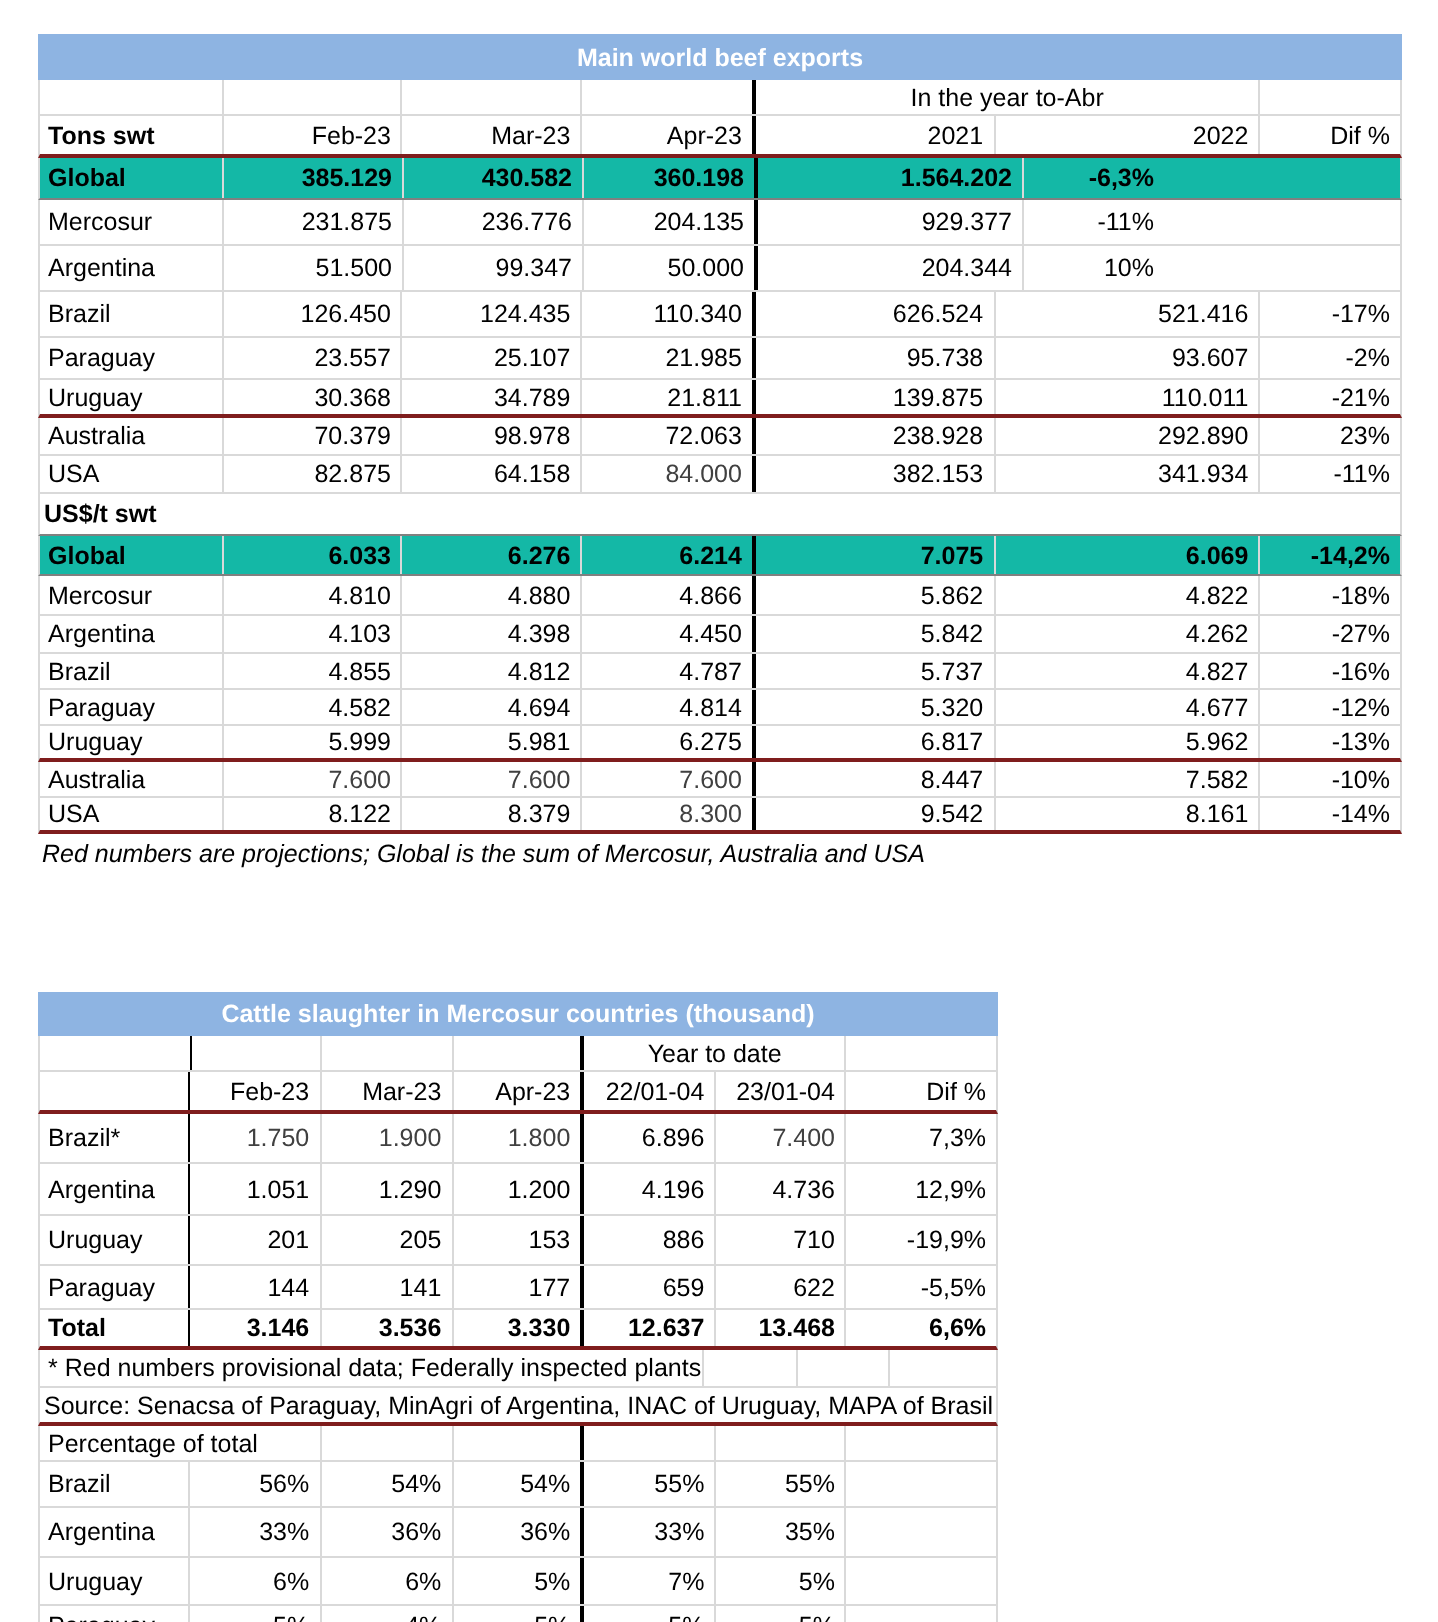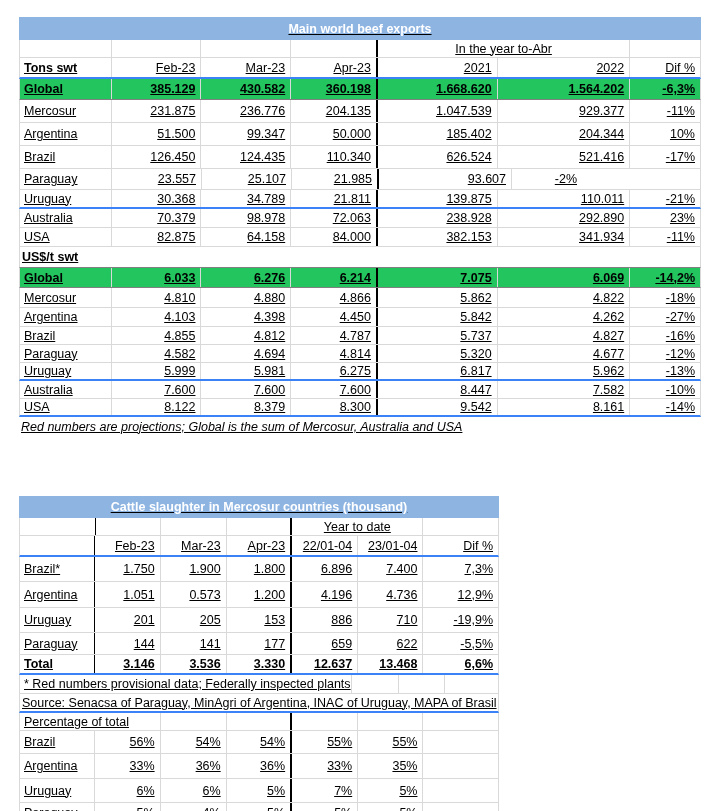--- a/index.html
+++ b/index.html
@@ -1,41 +1,41 @@
 <!DOCTYPE html>
 <html><head>
 <meta charset="utf-8">
 <style>
   html,body{margin:0;padding:0;background:#fff;}
   body{width:719px;height:811px;font-family:"Liberation Sans","DejaVu Sans",sans-serif;font-size:12.5px;color:#000;}
   .page{padding:17px 0 0 19px;}
-  .tbl{width:682px;text-decoration:underline;}
+  .tbl{width:682px;}
   .tbl.t2{width:480px;margin-top:60px;}
   .row{display:flex;align-items:center;box-sizing:border-box;border-left:1px solid #D9D9D9;border-right:1px solid #D9D9D9;border-bottom:1px solid #D9D9D9;}
   .cell{height:100%;display:flex;align-items:center;box-sizing:border-box;border-right:1px solid #D9D9D9;white-space:nowrap;}
   .cell:last-child{border-right:none;}
   .num{justify-content:flex-end;padding-right:5px;}
   .lab{padding-left:4px;}
-  .red{color:#000000;text-align:right;}
+  .red{color:#404040;text-align:right;}
   .bold{font-weight:bold;}
   .it{font-style:italic;}
-  .hl{background:#22c55e;text-align:center;}
+  .hl{background:#14b8a6;text-align:center;}
   
   .t1 .c0{width:92px;} .t1 .c1{width:90px;} .t1 .c2{width:90px;} .t1 .c3{width:87px;}
   .t1 .c4{width:120px;} .t1 .c5{width:133px;} .t1 .c6{width:70px;}
   .t1 .ytd{width:253px;justify-content:center;}
   
   .t2 .c0{width:94px;} .t2 .c1{width:81px;} .t2 .c2{width:82px;} .t2 .c3{width:81px;}
   .t2 .c4{width:82px;} .t2 .c5{width:81px;} .t2 .c6{width:93px;}
   .t2 .ytd{width:163px;justify-content:center;}
   .t2 .merge01{width:175px;padding-left:4px;}
   .t2 .merge03{width:338px;padding-left:4px;}
   
   .title{background:#8EB4E2;color:#fff;font-weight:bold;justify-content:center;border:none;display:flex;}
-  .mb{border-bottom:2px solid #3b82f6;}          
+  .mb{border-bottom:2px solid #7f1d1d;}          
   .gb{border-bottom:1px solid #808080;}          
   .nb{border-bottom:none;}
   .noedges{border-left:none;border-right:none;}
   .vt .c3, .vt .merge03{border-right:2px solid #000;}   
   .t2 .vl .c0{border-right:1px solid #000;}             
   .usd{font-weight:bold;padding-left:2px;}
   .fnote{padding-left:2px;}
 </style>
 </head>
 <body>
@@ -64,56 +64,54 @@
       <div class="cell c4 num">2021</div>
       <div class="cell c5 num">2022</div>
       <div class="cell c6 num">Dif %</div>
     </div>
 
     <div class="row vt hl bold gb" style="height:21px">
         <div class="cell c0 lab">Global</div>
         <div class="cell c1 num">385.129</div>
         <div class="cell c2 num">430.582</div>
         <div class="cell c3 num">360.198</div>
-        <div class="cell c4 num">1.668.620</div>
         <div class="cell c5 num">1.564.202</div>
         <div class="cell c6 num">-6,3%</div>
       </div>
     <div class="row vt" style="height:23px">
         <div class="cell c0 lab">Mercosur</div>
         <div class="cell c1 num">231.875</div>
         <div class="cell c2 num">236.776</div>
         <div class="cell c3 num">204.135</div>
-        <div class="cell c4 num">1.047.539</div>
         <div class="cell c5 num">929.377</div>
         <div class="cell c6 num">-11%</div>
       </div>
     <div class="row vt" style="height:23px">
         <div class="cell c0 lab">Argentina</div>
         <div class="cell c1 num">51.500</div>
         <div class="cell c2 num">99.347</div>
         <div class="cell c3 num">50.000</div>
-        <div class="cell c4 num">185.402</div>
         <div class="cell c5 num">204.344</div>
         <div class="cell c6 num">10%</div>
       </div>
     <div class="row vt" style="height:23px">
         <div class="cell c0 lab">Brazil</div>
         <div class="cell c1 num">126.450</div>
         <div class="cell c2 num">124.435</div>
         <div class="cell c3 num">110.340</div>
         <div class="cell c4 num">626.524</div>
         <div class="cell c5 num">521.416</div>
         <div class="cell c6 num">-17%</div>
       </div>
     <div class="row vt" style="height:21px">
         <div class="cell c0 lab">Paraguay</div>
         <div class="cell c1 num">23.557</div>
         <div class="cell c2 num">25.107</div>
         <div class="cell c3 num">21.985</div>
+        <div class="cell c4 num">95.738</div>
         <div class="cell c5 num">93.607</div>
         <div class="cell c6 num">-2%</div>
       </div>
     <div class="row vt mb" style="height:19px">
         <div class="cell c0 lab">Uruguay</div>
         <div class="cell c1 num">30.368</div>
         <div class="cell c2 num">34.789</div>
         <div class="cell c3 num">21.811</div>
         <div class="cell c4 num">139.875</div>
         <div class="cell c5 num">110.011</div>
@@ -249,21 +247,21 @@
         <div class="cell c1 num red">1.750</div>
         <div class="cell c2 num red">1.900</div>
         <div class="cell c3 num red">1.800</div>
         <div class="cell c4 num">6.896</div>
         <div class="cell c5 num red">7.400</div>
         <div class="cell c6 num">7,3%</div>
       </div>
     <div class="row vt vl" style="height:26px">
         <div class="cell c0 lab">Argentina</div>
         <div class="cell c1 num">1.051</div>
-        <div class="cell c2 num">0.573</div>
+        <div class="cell c2 num">1.290</div>
         <div class="cell c3 num">1.200</div>
         <div class="cell c4 num">4.196</div>
         <div class="cell c5 num">4.736</div>
         <div class="cell c6 num">12,9%</div>
       </div>
     <div class="row vt vl" style="height:25px">
         <div class="cell c0 lab">Uruguay</div>
         <div class="cell c1 num">201</div>
         <div class="cell c2 num">205</div>
         <div class="cell c3 num">153</div>

